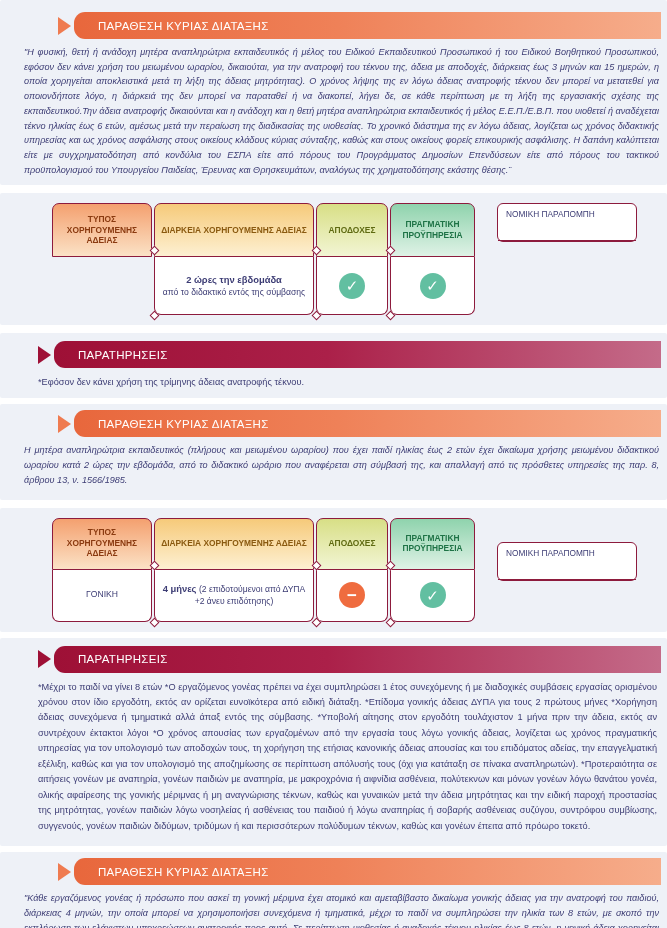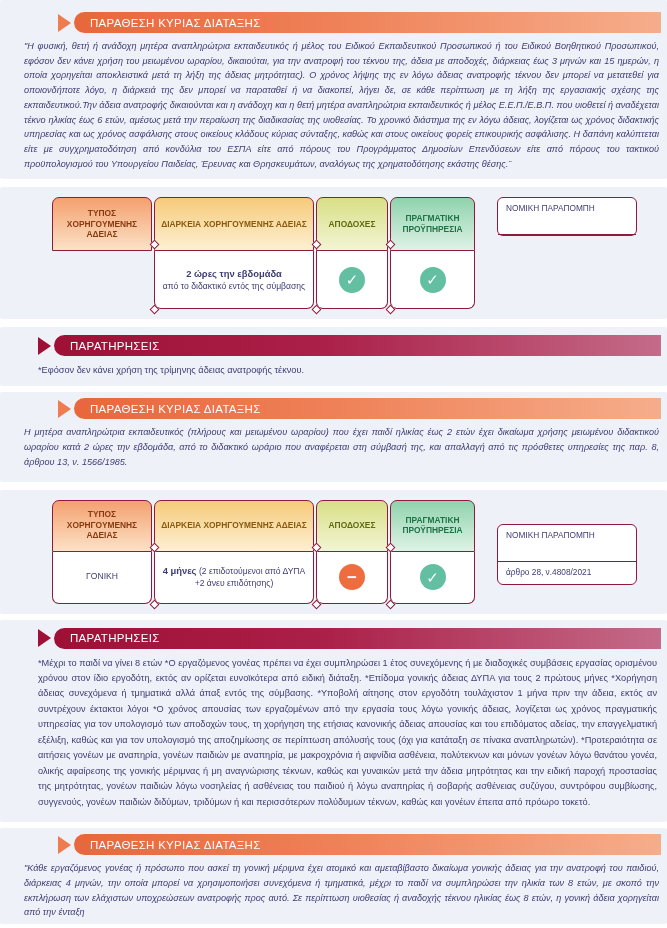--- a/index.html
+++ b/index.html
@@ -23,25 +23,25 @@
     width: 0; height: 0;
     border-top: 9px solid transparent;
     border-bottom: 9px solid transparent;
     border-left: 13px solid #ef7b50;
     margin-right: 3px;
     flex: 0 0 auto;
   }
   .banner-arrow.crimson { border-left-color: #9e1036; }
   .banner-bar {
     flex: 1 1 auto;
-    height: 21px;
+    height: 27px;
     border-radius: 11px 0 0 11px;
     display: flex;
     align-items: center;
-    padding-left: 16px;
+    padding-left: 24px;
     color: #ffffff;
     font-size: 11.5px;
     letter-spacing: .3px;
     background: linear-gradient(90deg, #e8673c 0%, #ef8158 45%, #f6ad8b 100%);
   }
   .banner-bar.crimson {
     background: linear-gradient(90deg, #9e1036 0%, #ab2049 45%, #c46b89 100%);
   }
 
   
@@ -288,21 +288,20 @@
       <div class="col" style="width:85px;">
         <div class="hdr t4" style="height:52px;">ΠΡΑΓΜΑΤΙΚΗ ΠΡΟΫΠΗΡΕΣΙΑ</div>
         <div class="cell" style="height:52px;">
           <span class="pill ok">✓</span>
         </div>
       </div>
     </div>
 
     <div class="legal" style="margin-top:24px;">
       <div class="legal-hd">ΝΟΜΙΚΗ ΠΑΡΑΠΟΜΠΗ</div>
-      <div class="legal-bd">άρθρο 28, ν.4808/2021</div>
     </div>
   </div>
 </div>
 
 <div class="panel" style="margin-top:6px;">
   <div class="obs-block" style="padding-top:8px;">
     <div class="banner">
       <div class="banner-arrow crimson"></div>
       <div class="banner-bar crimson">ΠΑΡΑΤΗΡΗΣΕΙΣ</div>
     </div>

